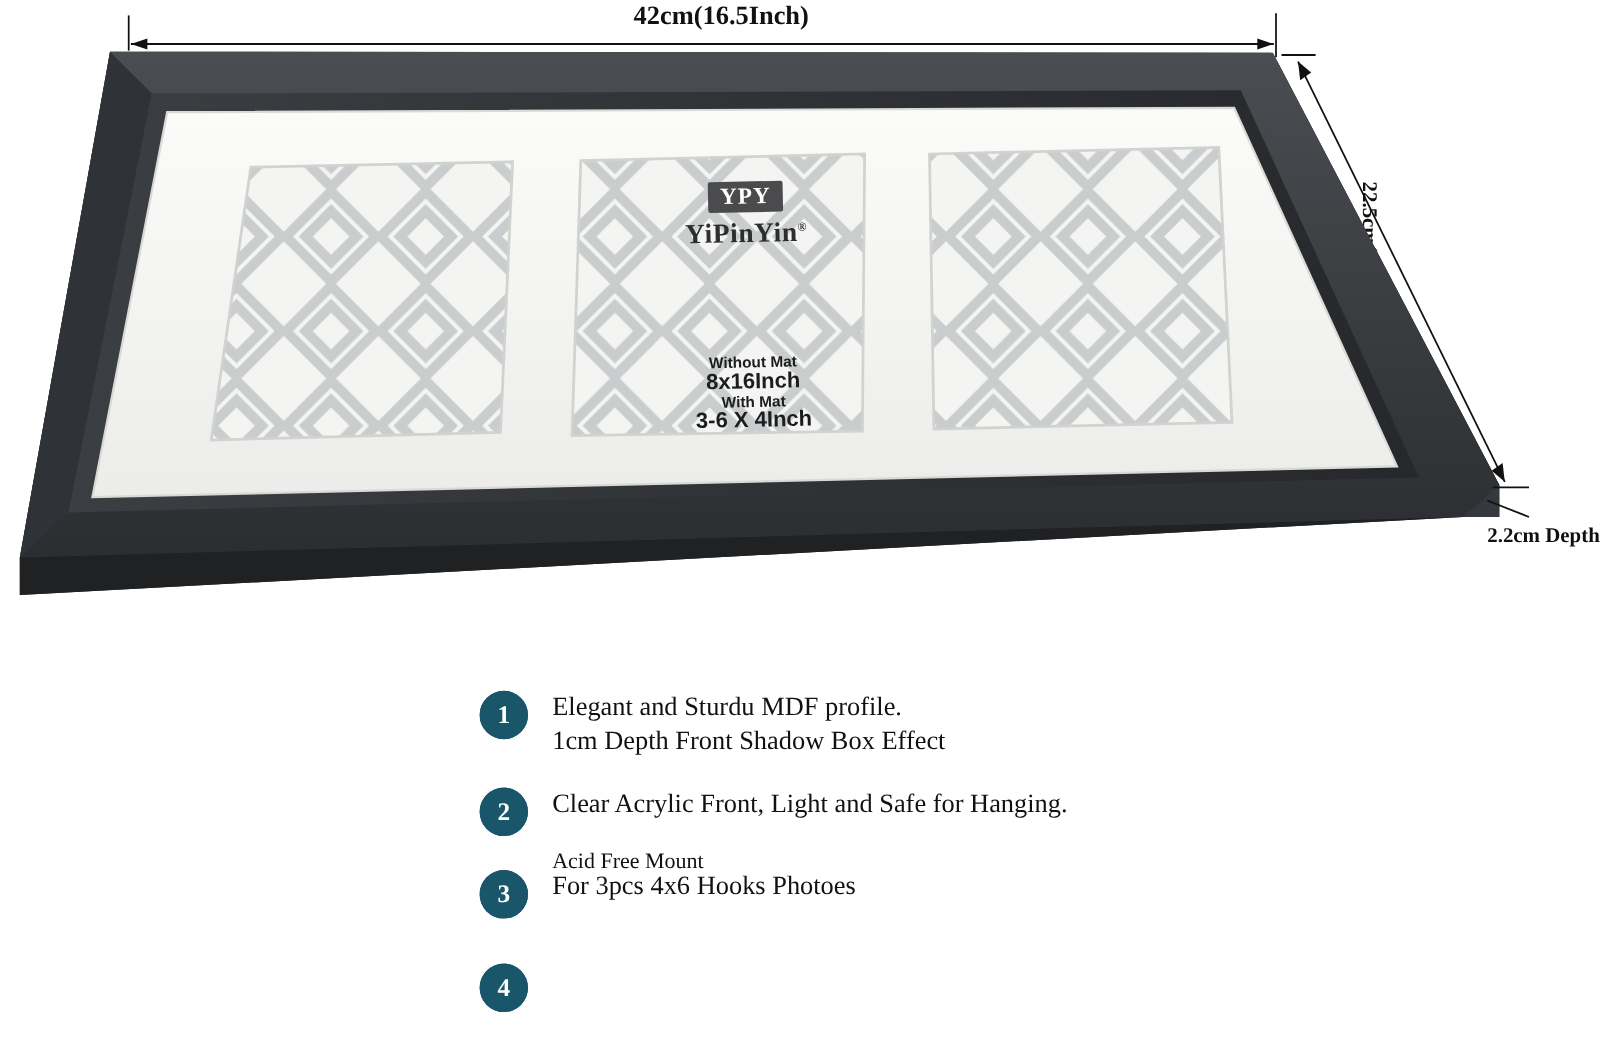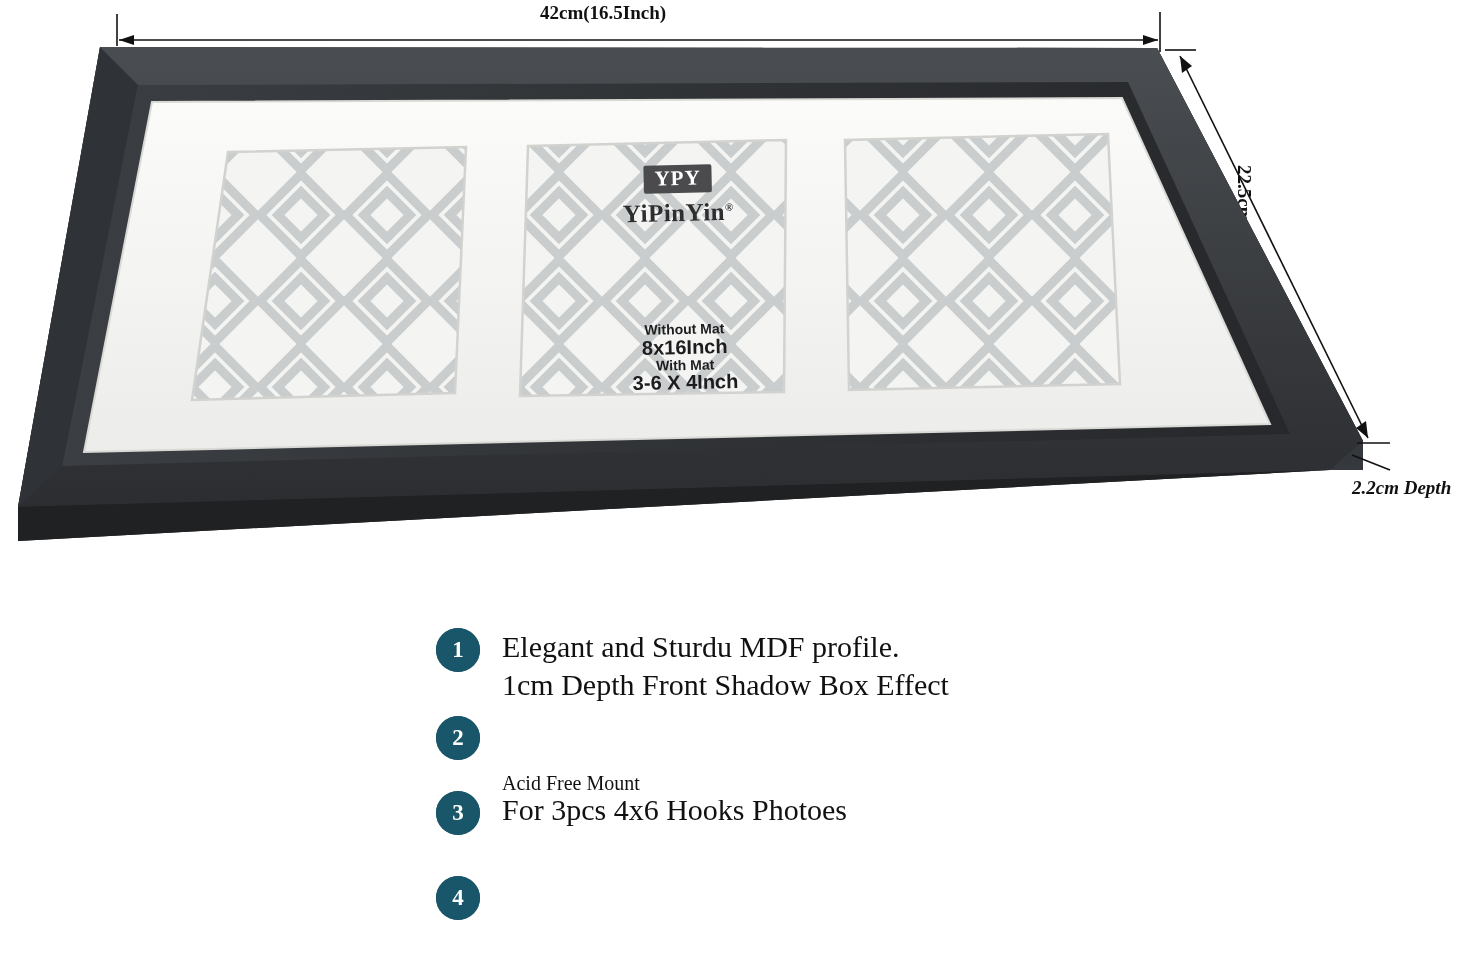--- a/index.html
+++ b/index.html
@@ -24,36 +24,35 @@
 
   
   .dim-label {
     position: absolute;
     font-family: "Liberation Serif", serif;
     font-weight: bold;
     color: #111;
     white-space: nowrap;
   }
   #dim-width-label {
-    left: 540px;
+    left: 576px;
     top: 2px;
-    font-size: 19px;
+    font-size: 24px;
   }
   #dim-height-label {
     left: 1255px;
     top: 165px;
     font-size: 19px;
     transform: rotate(90deg);
     transform-origin: left top;
   }
   #dim-depth-label {
     left: 1352px;
     top: 477px;
     font-size: 19px;
-    font-style: italic;
   }
 
   
   #frame-svg {
     position: absolute;
     left: 0; top: 0;
   }
 
   
   .logo-block {
@@ -126,21 +125,21 @@
     font-size: 23px;
     font-weight: bold;
     display: flex;
     align-items: center;
     justify-content: center;
     box-shadow: inset 0 0 0 2px #19566a;
   }
   .bullet-text {
     margin-left: 22px;
     font-family: "Liberation Serif", serif;
-    font-size: 30px;
+    font-size: 24px;
     color: #111111;
     line-height: 1.28;
     white-space: pre-line;
   }
   #bullet-1 { left: 0; top: 0; }
   #bullet-2 { left: 0; top: 88px; }
   #bullet-3 { left: 0; top: 163px; }
   #bullet-4 { left: 0; top: 248px; }
 
   #bullet-2-text-extra {
@@ -267,20 +266,21 @@
   <div id="bullets">
 
     <div class="bullet-row" id="bullet-1">
       <div class="bullet-num">1</div>
       <div class="bullet-text">Elegant and Sturdu MDF profile.
 1cm Depth Front Shadow Box Effect</div>
     </div>
 
     <div class="bullet-row" id="bullet-2">
       <div class="bullet-num">2</div>
+      <div class="bullet-text">Clear Acrylic Front, Light and Safe for Hanging.</div>
     </div>
 
     <div id="bullet-2-text-extra">Acid Free Mount</div>
 
     <div class="bullet-row" id="bullet-3">
       <div class="bullet-num">3</div>
       <div class="bullet-text">For 3pcs 4x6 Hooks Photoes</div>
     </div>
 
     <div class="bullet-row" id="bullet-4">

